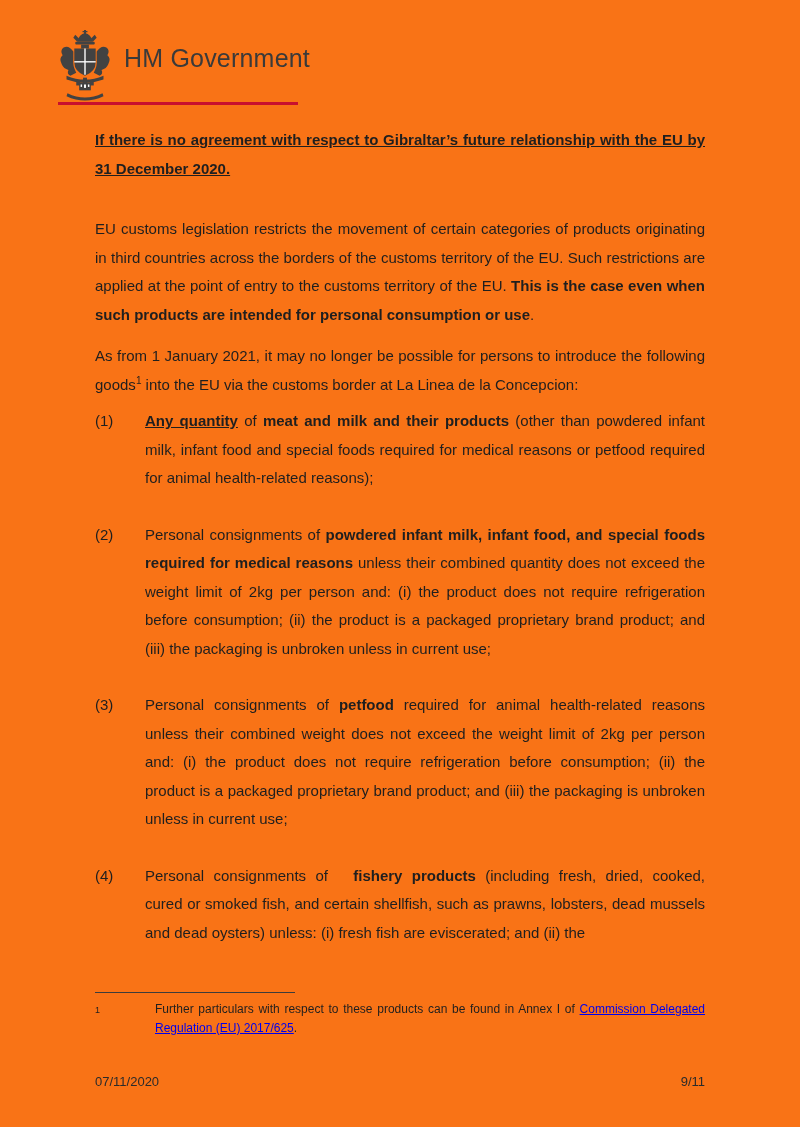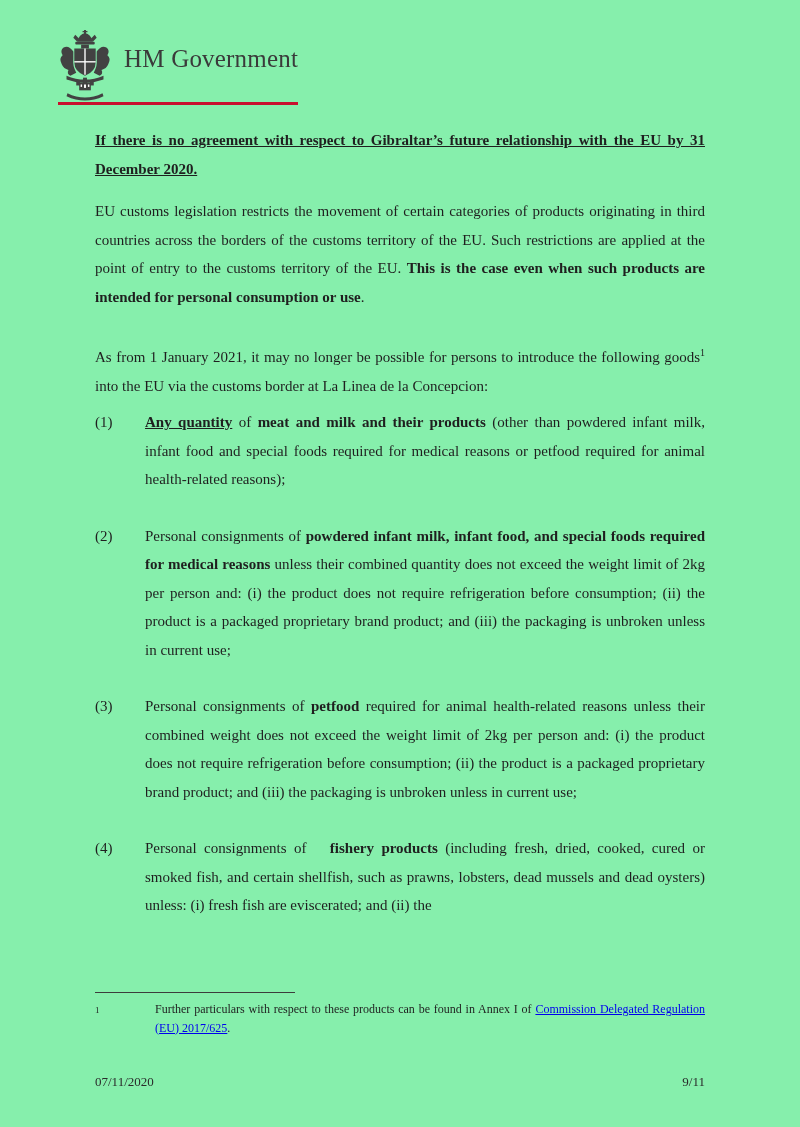--- a/index.html
+++ b/index.html
@@ -1,21 +1,21 @@
 <!DOCTYPE html>
 <html><head>
 <meta charset="utf-8">
 <style>
   html,body { margin:0; padding:0; background:#e8e8e8; }
   .page {
     position:relative;
     width:800px; height:1127px;
     margin:0 auto;
-    background:#86efac;
-    font-family:Liberation Serif, serif;
+    background:#f97316;
+    font-family:Liberation Sans, sans-serif;
     color:#1f1f1f;
     overflow:hidden;
   }
 
   
   .header { position:absolute; top:30px; left:58px; display:flex; align-items:flex-start; }
   .crest { flex:0 0 auto; }
   .org-name {
     margin-left:12px; padding-top:14px;
     font-size:25px; line-height:29px;
@@ -24,24 +24,24 @@
   .red-rule { position:absolute; top:102px; left:58px; width:240px; height:3px; background:#c8102e; }
 
   
   .content {
     position:absolute; top:126px; left:95px; width:610px;
     font-size:15px; line-height:28.5px;
     text-align:justify;
   }
   .doc-heading {
     font-weight:bold; text-decoration:underline;
-    margin:0 0 14px 0;
+    margin:0 0 32px 0;
   }
   .para { margin:0; }
-  .para.p1 { margin-bottom:32px; }
+  .para.p1 { margin-bottom:13px; }
   .para.p2 { margin-bottom:8px; }
   .list-item { display:flex; margin-top:0; }
   .list-item.gap { margin-top:28px; }
   .li-num { flex:0 0 50px; text-align:left; }
   .li-text { flex:1 1 auto; text-align:justify; }
   sup { font-size:10px; line-height:0; vertical-align:super; }
   a { color:#0000ee; text-decoration:underline; cursor:pointer; }
 
   
   .footnote { position:absolute; top:992px; left:95px; width:610px; }

